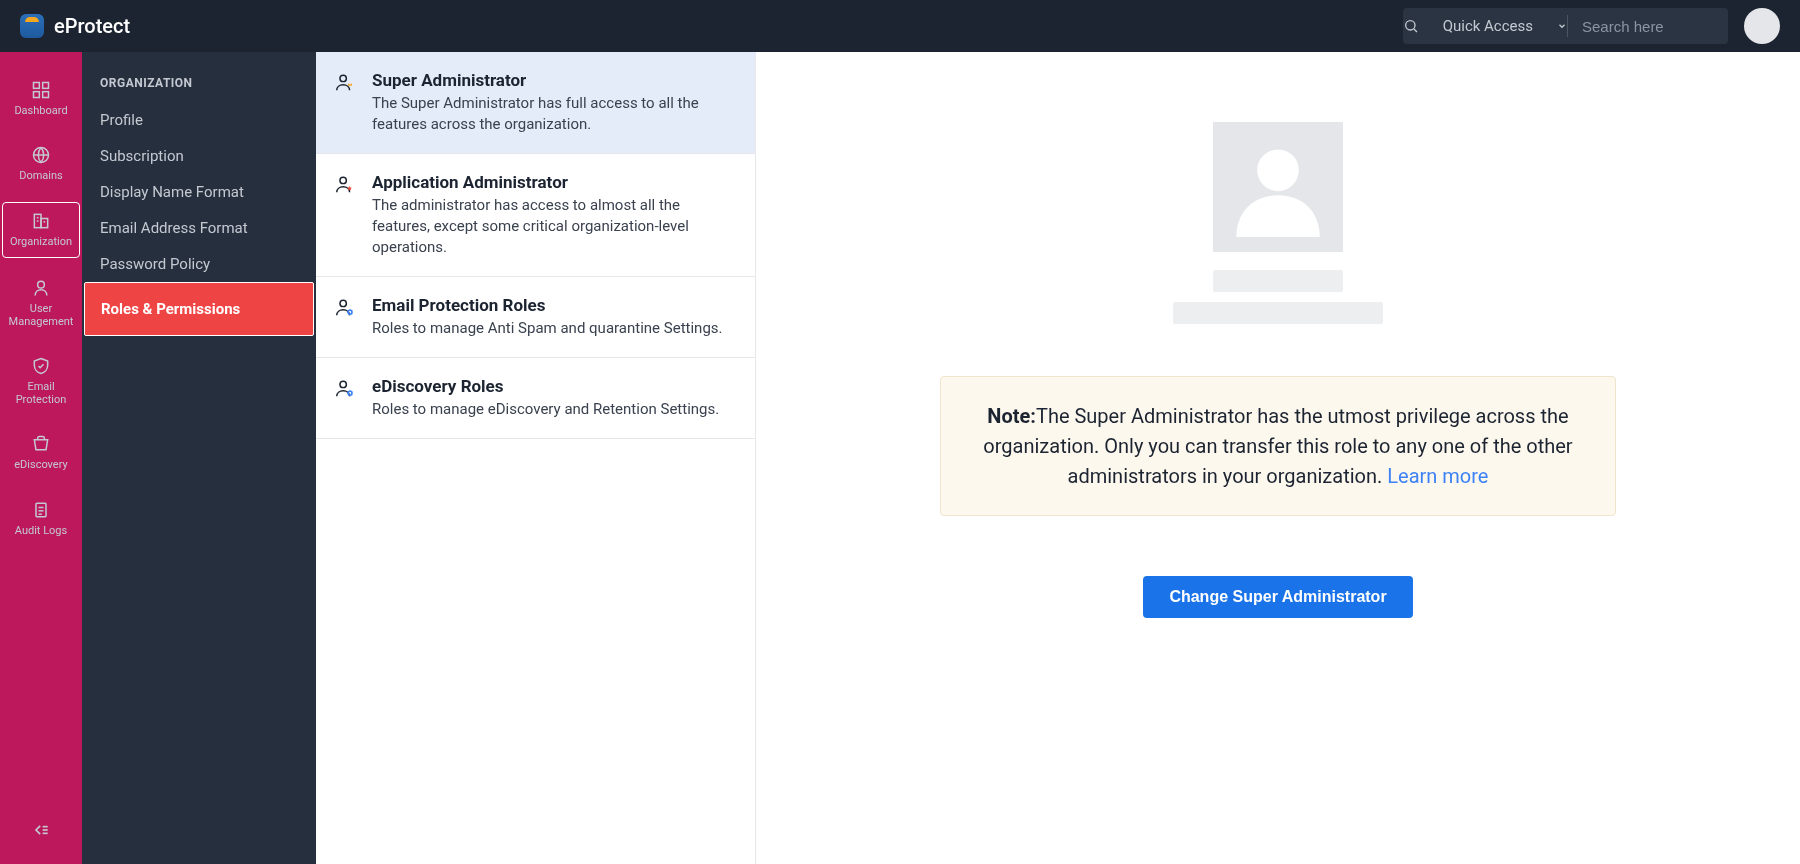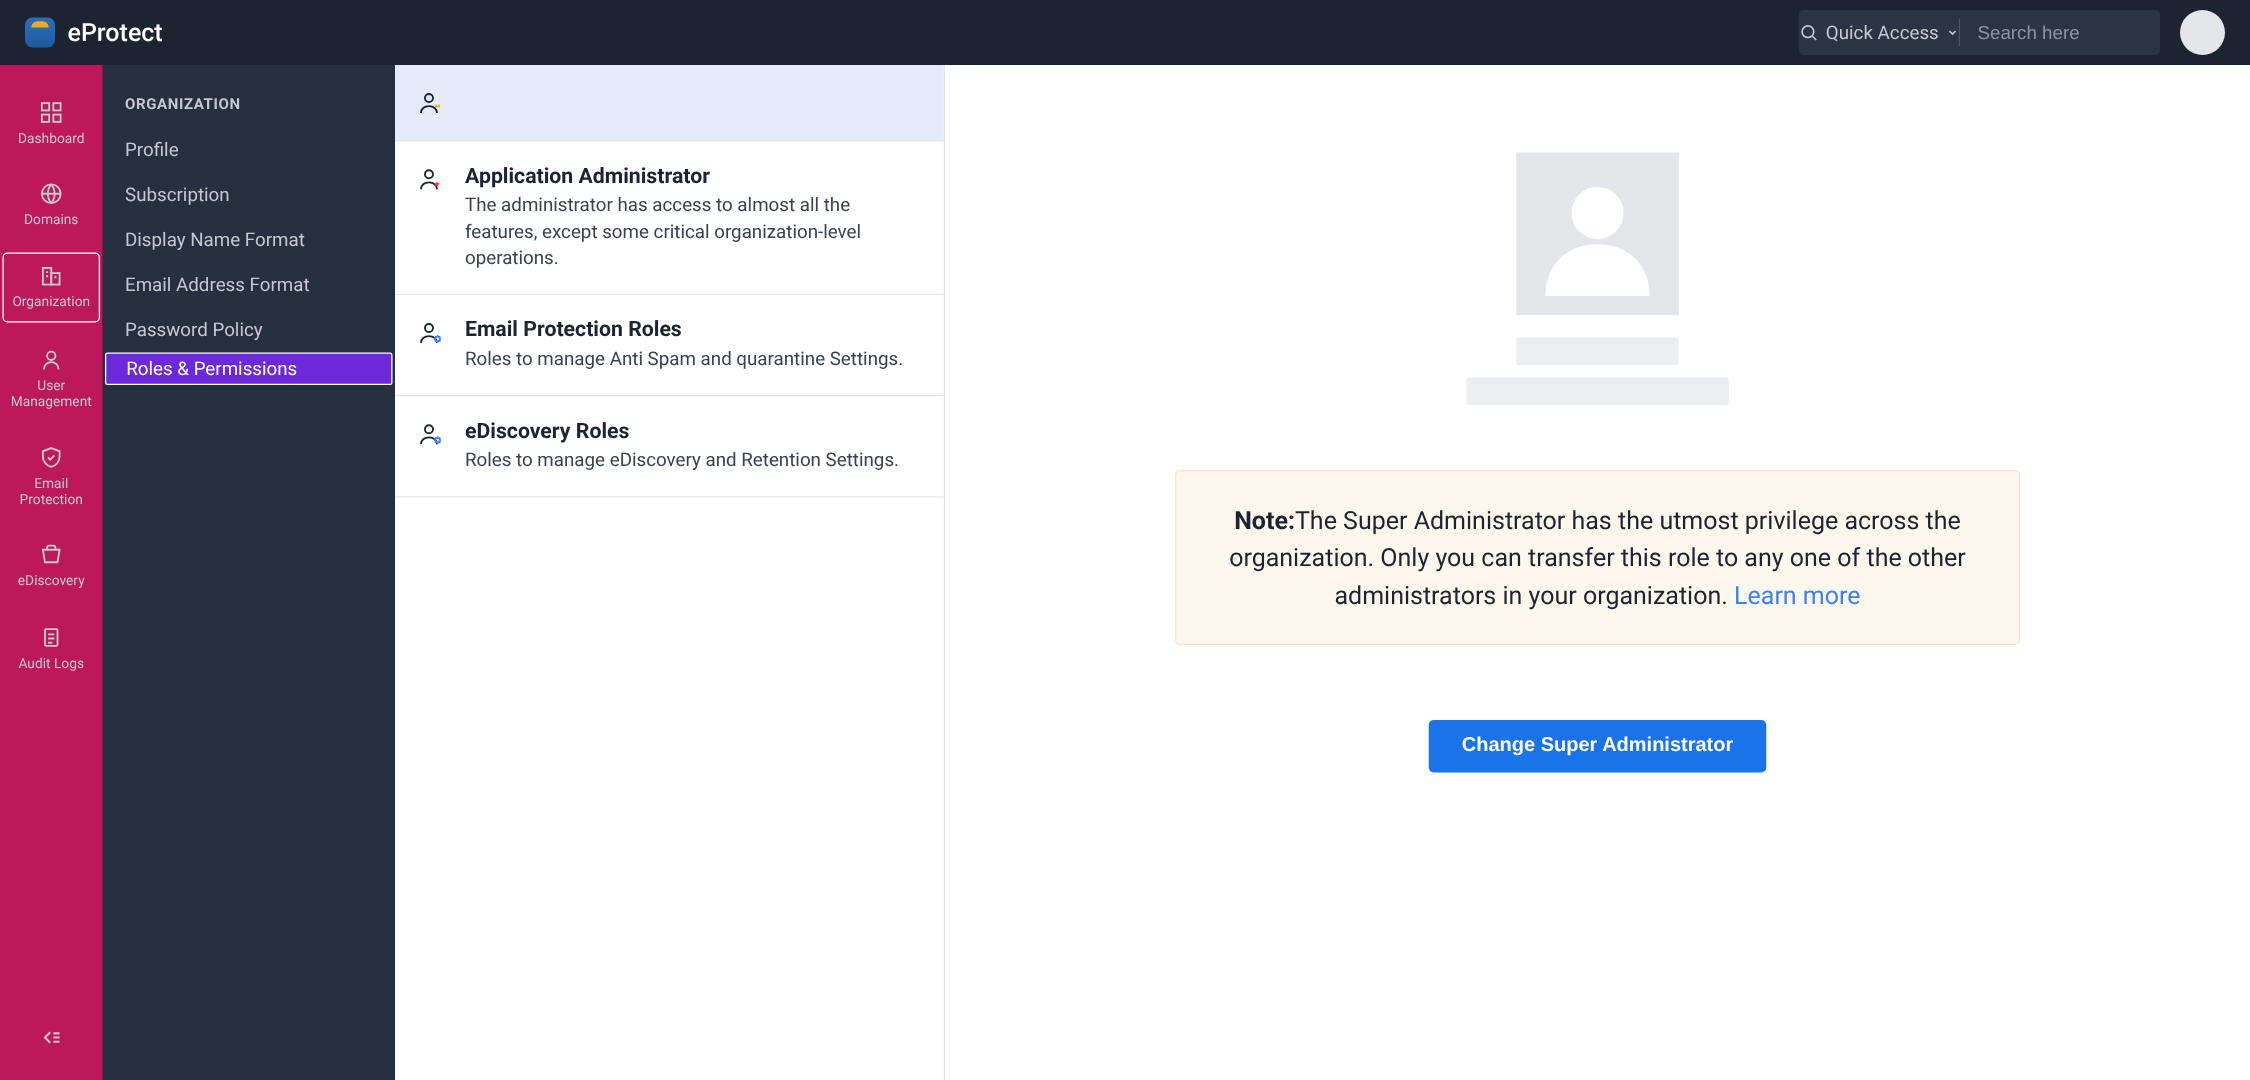--- a/index.html
+++ b/index.html
@@ -61,21 +61,21 @@
       display: flex;
       align-items: center;
       background: #2a3442;
       border-radius: 4px;
       height: 36px;
       padding: 0 0;
     }
     .quick-access {
       display: flex;
       align-items: center;
-      gap: 6px;
+      gap: 24px;
       padding: 0 0;
       color: #c4c9d1;
       font-size: 15px;
       cursor: pointer;
       height: 100%;
     }
     .divider-v {
       width: 1px;
       height: 22px;
       background: #4a5463;
@@ -152,26 +152,26 @@
       color: #c4c9d1;
       padding: 0 18px 12px;
     }
     .sub-nav-item {
       padding: 9px 18px;
       font-size: 15px;
       color: #c4c9d1;
       cursor: pointer;
     }
     .sub-nav-item.active {
-      background: #6d28d9;
+      background: #ef4444;
       color: #fff;
-      font-weight: 400;
+      font-weight: 700;
       border: 1.5px solid #fff;
       border-radius: 2px;
-      padding: 3px 16px;
+      padding: 17px 16px;
       margin: 0 2px;
     }
     .content {
       flex: 1;
       background: #fff;
       display: flex;
     }
     .roles-list {
       width: 440px;
       border-right: 1px solid #e5e7ea;
@@ -378,20 +378,24 @@
 
   <div class="content">
 
     <div class="roles-list">
       <div class="role-item selected">
         <svg class="role-icon" viewBox="0 0 24 24" fill="none">
             <circle cx="10" cy="7" r="3.5" stroke="#1c2431" stroke-width="1.6"></circle>
             <path d="M3 20c0-3.5 3-6 7-6s7 2.5 7 6" stroke="#1c2431" stroke-width="1.6"></path>
             <path d="M15 15l1-3 1.5 2 1.5-2 1 3z" fill="#f5a623"></path>
           </svg>
+        <div class="role-text">
+          <div class="role-title">Super Administrator</div>
+          <div class="role-desc">The Super Administrator has full access to all the features across the organization.</div>
+        </div>
       </div>
       <div class="role-item">
         <svg class="role-icon" viewBox="0 0 24 24" fill="none">
             <circle cx="10" cy="7" r="3.5" stroke="#1c2431" stroke-width="1.6"></circle>
             <path d="M3 20c0-3.5 3-6 7-6s7 2.5 7 6" stroke="#1c2431" stroke-width="1.6"></path>
             <path d="M17 13l.8 1.6 1.8.3-1.3 1.2.3 1.8-1.6-.8-1.6.8.3-1.8-1.3-1.2 1.8-.3z" fill="#e74c3c"></path>
           </svg>
         <div class="role-text">
           <div class="role-title">Application Administrator</div>
           <div class="role-desc">The administrator has access to almost all the features, except some critical organization-level operations.</div>

